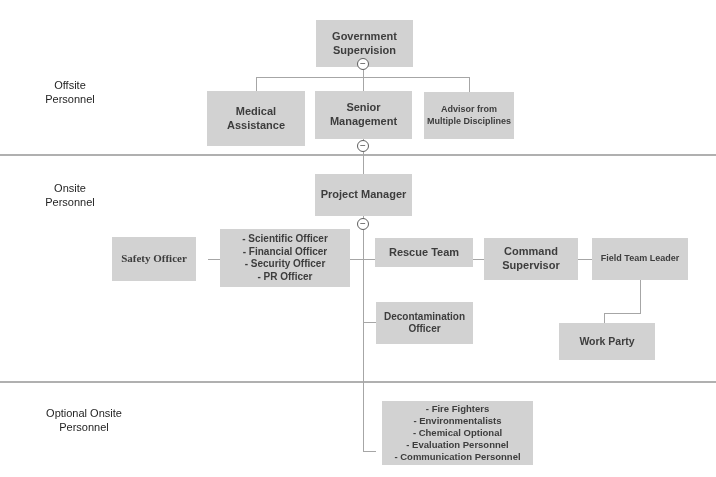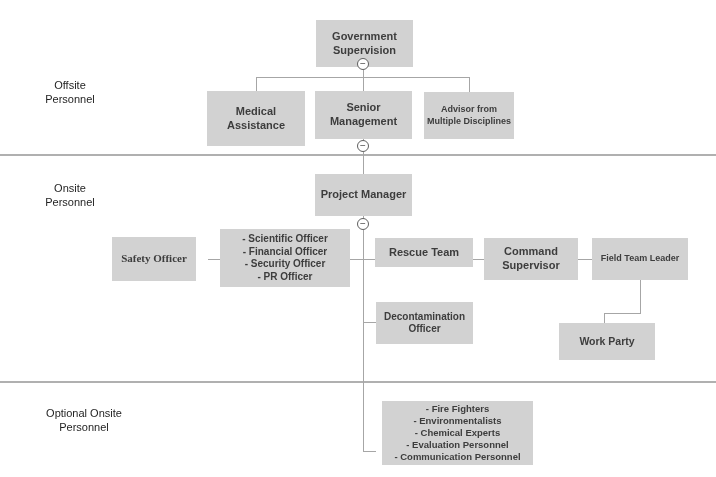--- a/index.html
+++ b/index.html
@@ -150,18 +150,18 @@
   <div class="node n-command">Command
 Supervisor</div>
   <div class="node small n-field">Field Team Leader</div>
   <div class="node n-decon">Decontamination
 Officer</div>
   <div class="node n-work">Work Party</div>
 
   <div class="node list tiny n-optlist">
     <span>- Fire Fighters</span>
     <span>- Environmentalists</span>
-    <span>- Chemical Experts</span>
+    <span>- Chemical Optional</span>
     <span>- Evaluation Personnel</span>
     <span>- Communication Personnel</span>
   </div>
 
 </div>
 
 </body></html>

